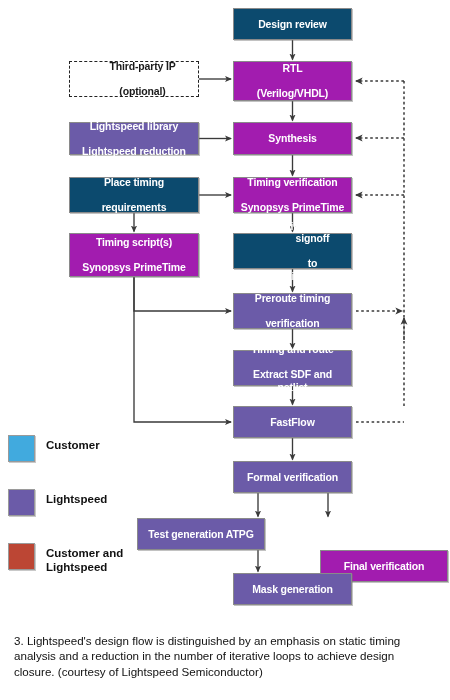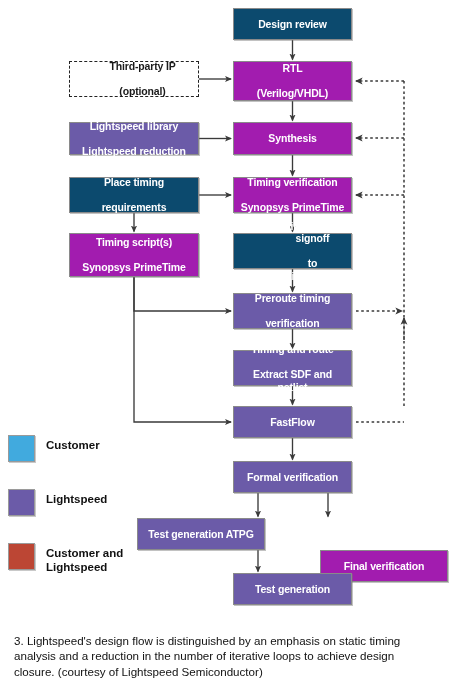--- a/index.html
+++ b/index.html
@@ -212,21 +212,21 @@
 
     <div class="node c-lightspeed" style="left:137px; top:518px; width:128px; height:32px;">
       <span>Test generation ATPG</span>
     </div>
 
     <div class="node c-customer" style="left:320px; top:518px; width:128px; height:32px;margin-top:32px;">
       <span>Final verification</span>
     </div>
 
     <div class="node c-lightspeed" style="left:233px; top:573px; width:119px; height:32px;">
-      <span>Test generation</span>
+      <span>Mask generation</span>
     </div>
 
     <div id="legend">
       <div class="legend-row">
         <div class="legend-swatch" style="background:#41aade;"></div>
         <div class="legend-label">Customer</div>
       </div>
       <div class="legend-row">
         <div class="legend-swatch" style="background:#6b5ba8;"></div>
         <div class="legend-label">Lightspeed</div>

